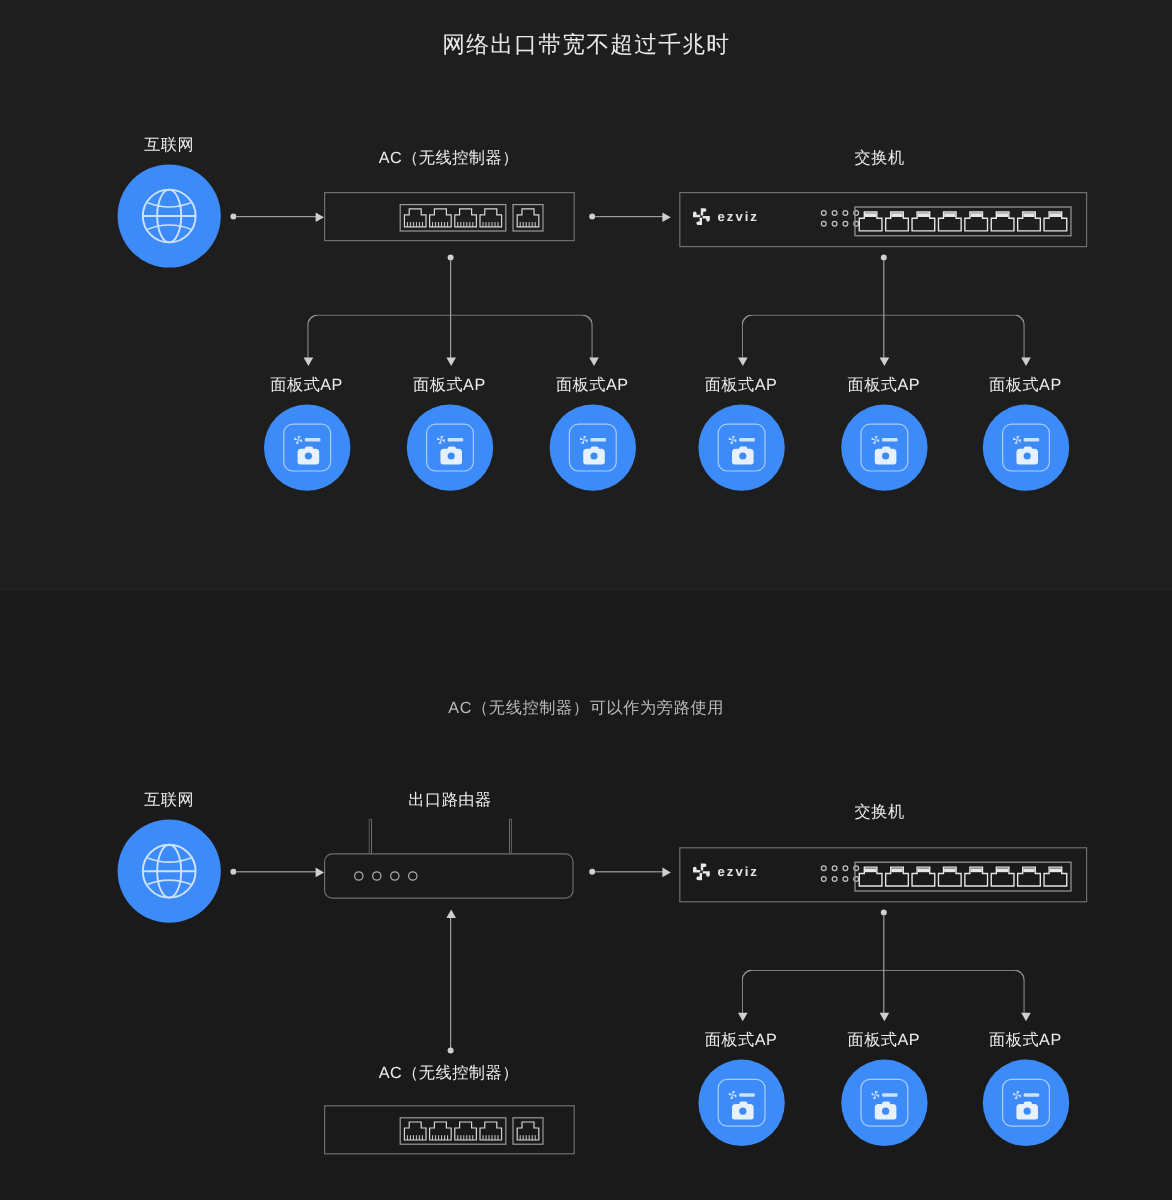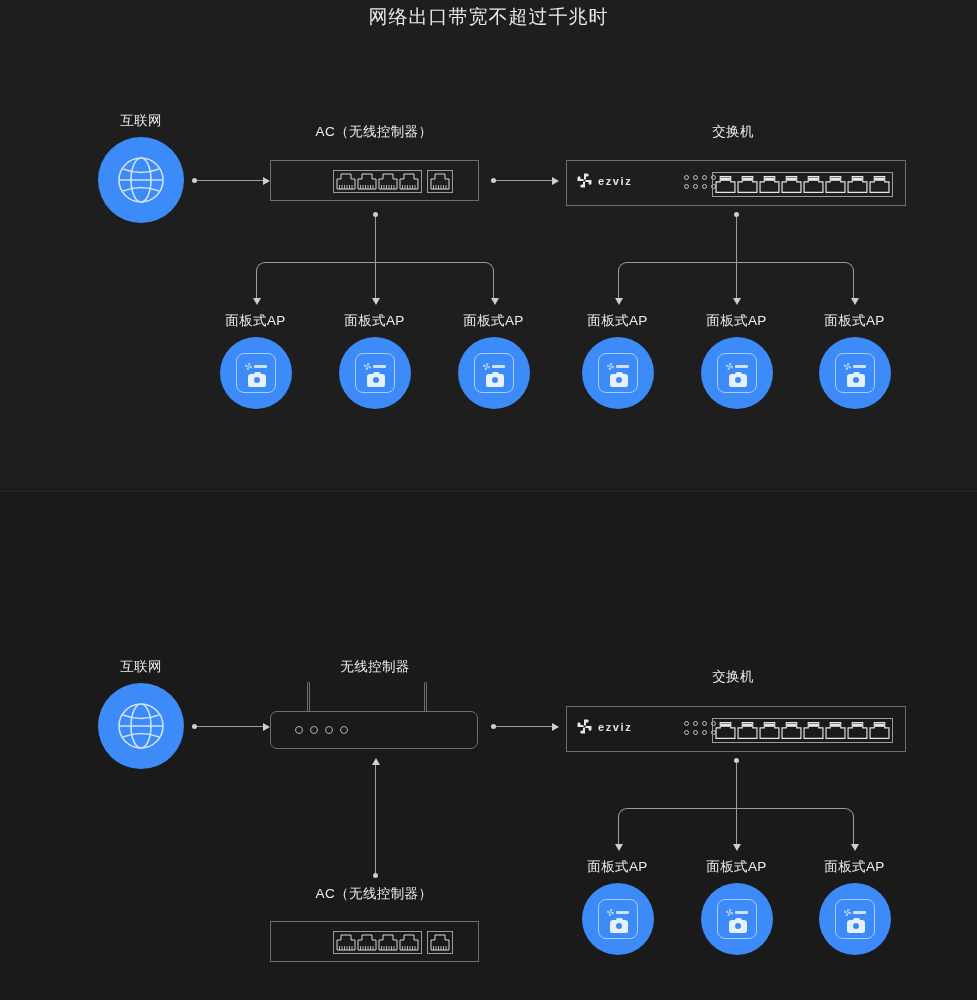--- a/index.html
+++ b/index.html
@@ -225,21 +225,21 @@
     position: absolute;
     left: 0; width: 977px; height: 1px;
     background: #262626;
   }
 </style>
 </head>
 <body>
 
 <div class="section section-1">
 
-  <div class="sec-title" style="top:4px">网络出口带宽不超过千兆时</div>
+  <div class="sec-title" style="top:24px">网络出口带宽不超过千兆时</div>
 
   <div class="node-label" style="left:101px; top:112px; width:80px">互联网</div>
   <div class="globe-wrap" style="left:98px; top:137px">
     <div class="globe">
       <svg width="48" height="48" viewBox="0 0 48 48">
         <circle cx="24" cy="24" r="22" fill="none" stroke="#cfe2fd" stroke-width="1.6"></circle>
         <ellipse cx="24" cy="24" rx="10" ry="22" fill="none" stroke="#cfe2fd" stroke-width="1.6"></ellipse>
         <line x1="2" y1="24" x2="46" y2="24" stroke="#cfe2fd" stroke-width="1.6"></line>
         <path d="M6 13 Q24 20 42 13" fill="none" stroke="#cfe2fd" stroke-width="1.4"></path>
         <path d="M6 35 Q24 28 42 35" fill="none" stroke="#cfe2fd" stroke-width="1.4"></path>
@@ -507,39 +507,40 @@
         <div class="ap-face-hole"></div>
       </div>
     </div>
   </div>
 </div>
 
 <div class="divider" style="top:491px"></div>
 
 <div class="section section-2">
 
+  <div class="sec-sub" style="top:89px">AC（无线控制器）可以作为旁路使用</div>
 
   <div class="node-label" style="left:101px; top:166px; width:80px">互联网</div>
   <div class="globe-wrap" style="left:98px; top:191px">
     <div class="globe">
       <svg width="48" height="48" viewBox="0 0 48 48">
         <circle cx="24" cy="24" r="22" fill="none" stroke="#cfe2fd" stroke-width="1.6"></circle>
         <ellipse cx="24" cy="24" rx="10" ry="22" fill="none" stroke="#cfe2fd" stroke-width="1.6"></ellipse>
         <line x1="2" y1="24" x2="46" y2="24" stroke="#cfe2fd" stroke-width="1.6"></line>
         <path d="M6 13 Q24 20 42 13" fill="none" stroke="#cfe2fd" stroke-width="1.4"></path>
         <path d="M6 35 Q24 28 42 35" fill="none" stroke="#cfe2fd" stroke-width="1.4"></path>
       </svg>
     </div>
   </div>
 
   <div class="dot" style="left:192px; top:232px"></div>
   <div class="hline" style="left:197px; top:234px; width:68px"></div>
   <div class="arrow-r" style="left:263px; top:230.5px"></div>
 
-  <div class="node-label" style="left:325px; top:166px; width:100px">无线控制器</div>
+  <div class="node-label" style="left:325px; top:166px; width:100px">出口路由器</div>
   <div class="antenna" style="left:307px; top:190px; height:30px"></div>
   <div class="antenna" style="left:424px; top:190px; height:30px"></div>
   <div class="chassis rounded" style="left:270px; top:219px; width:208px; height:38px">
     <div class="led-row" style="left:24px; top:14px">
       <div class="led"></div>
       <div class="led"></div>
       <div class="led"></div>
       <div class="led"></div>
     </div>
   </div>

